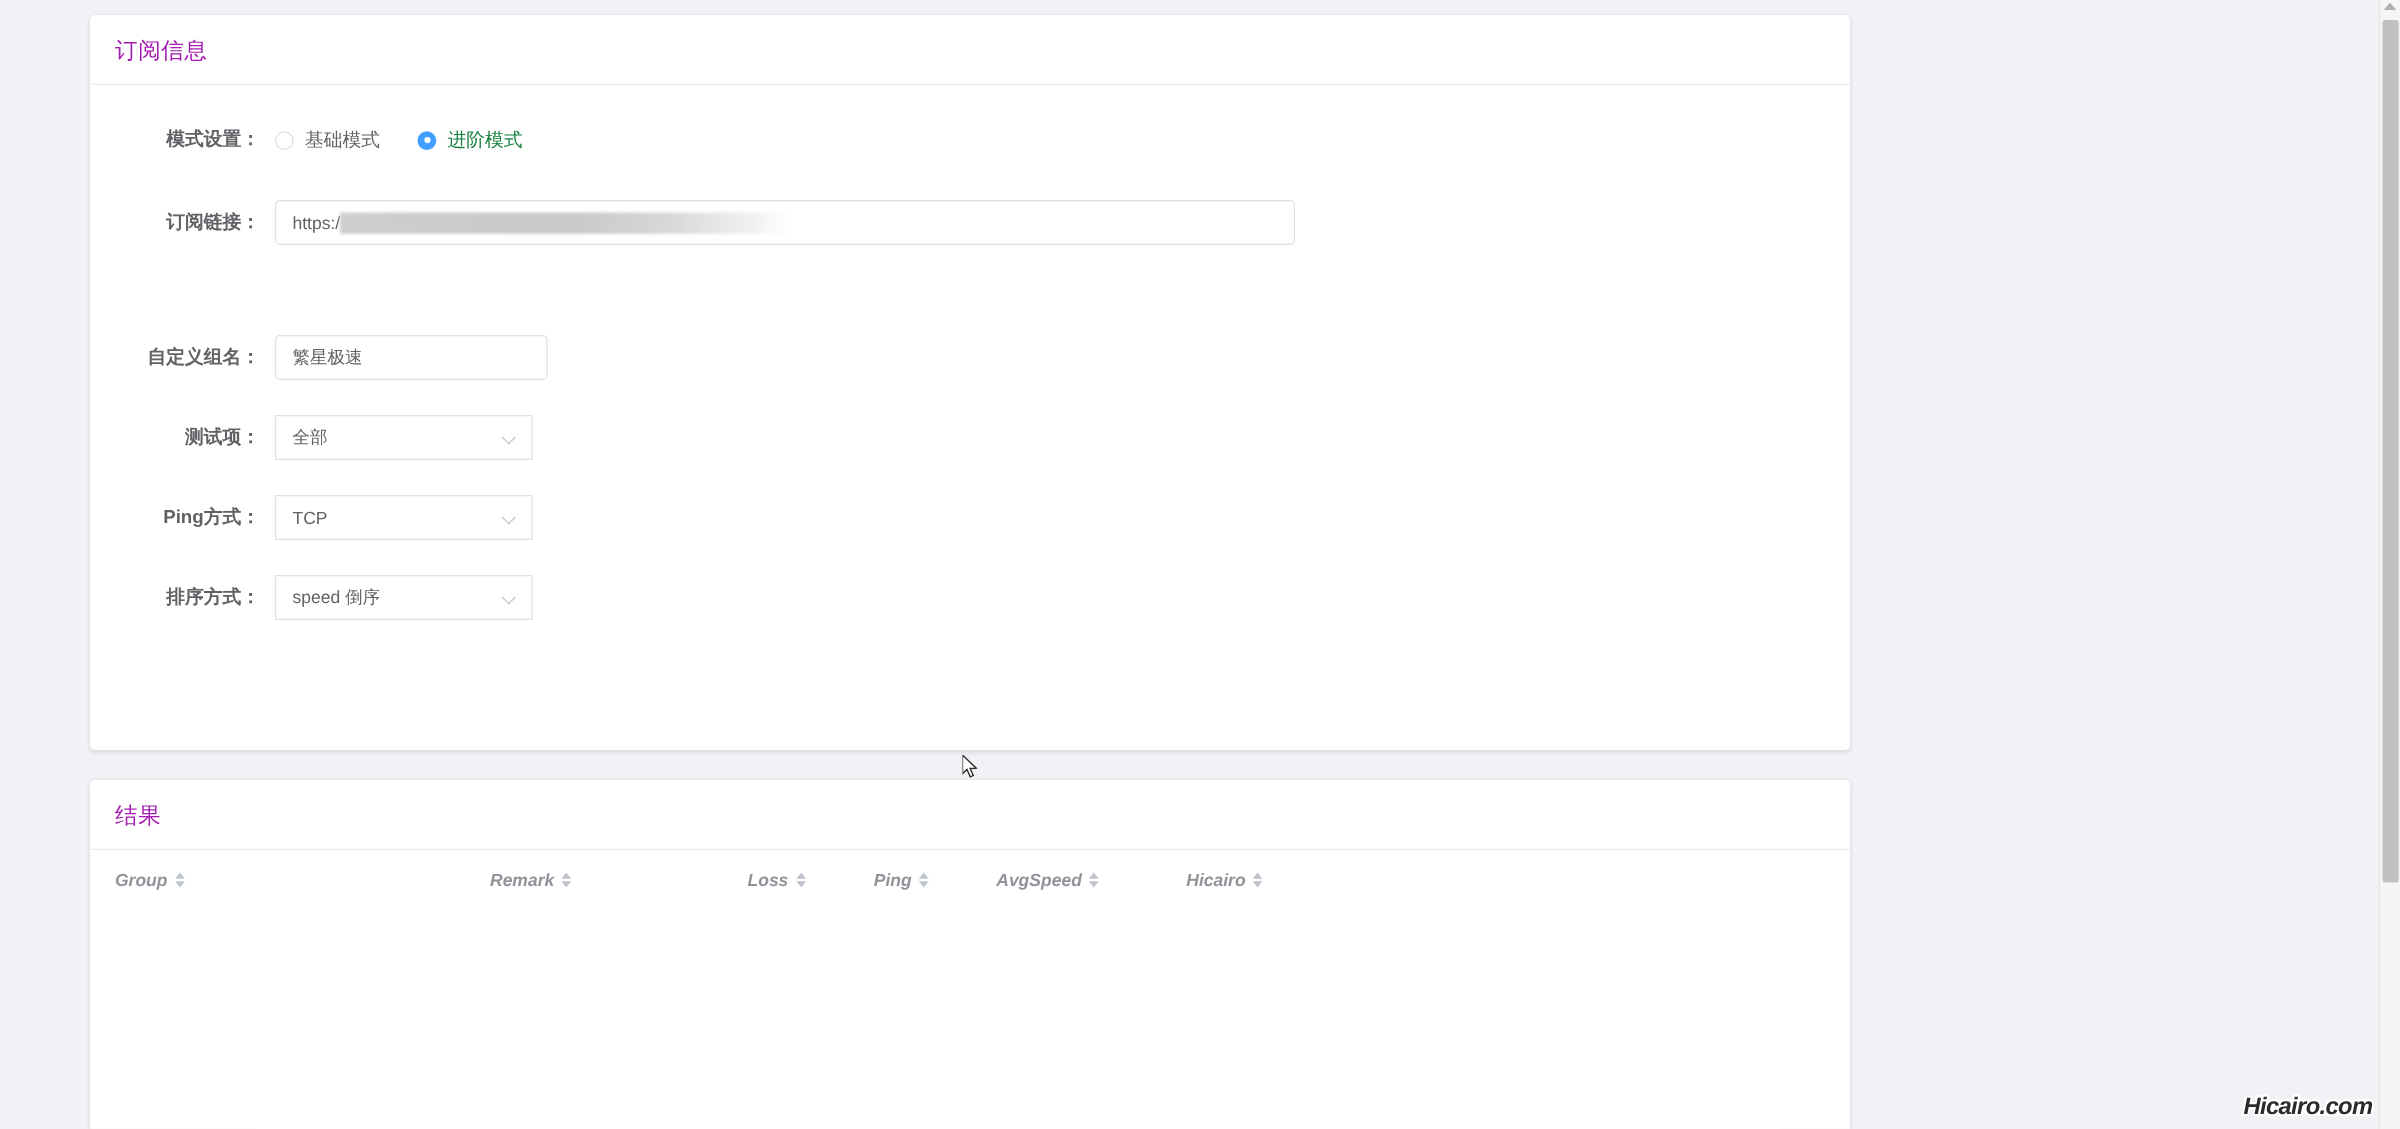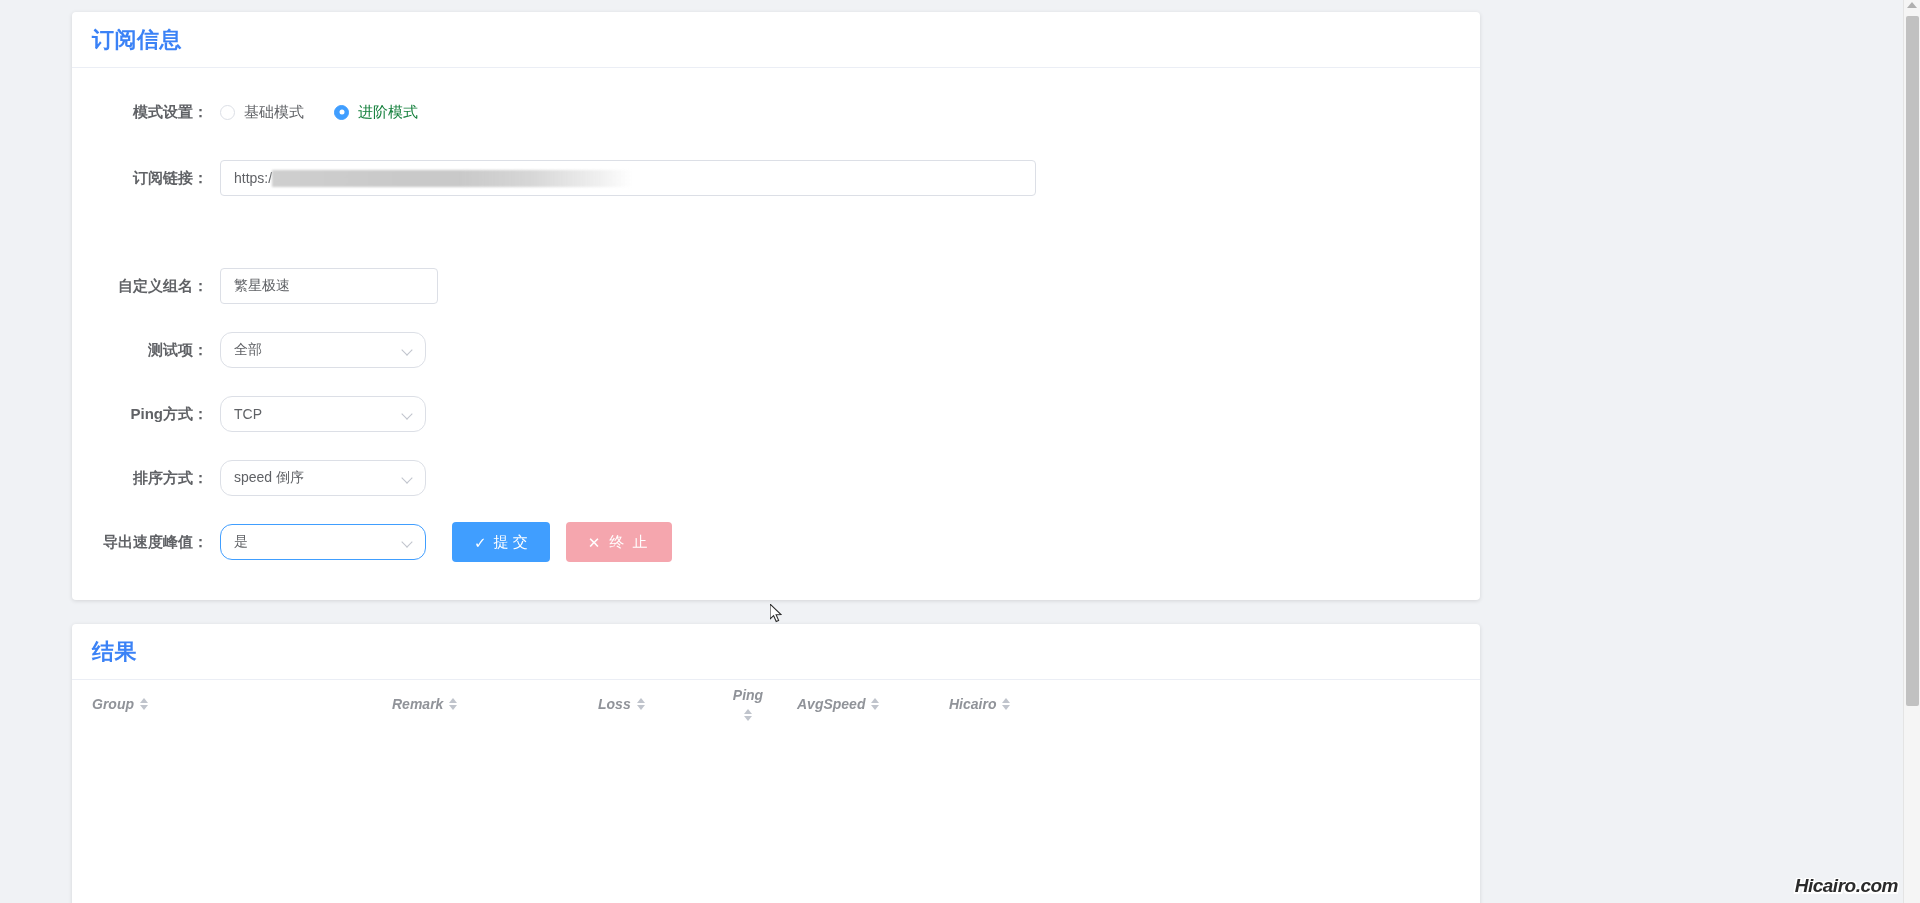--- a/index.html
+++ b/index.html
@@ -38,21 +38,21 @@
   #card-subscription { left: 72px; top: 12px; width: 1408px; height: 588px; }
   #card-results     { left: 72px; top: 624px; width: 1408px; height: 300px; }
 
   .card-head {
     height: 56px;
     border-bottom: 1px solid #ebeef5;
     display: flex; align-items: center;
     padding-left: 20px;
   }
   .card-title {
-    font-size: 22px; color: #3b82f6; font-weight: 700; letter-spacing: 0.5px;
+    font-size: 18px; color: #a21caf; font-weight: 400; letter-spacing: 0.5px;
   }
   .card-body { padding: 24px 20px 10px 20px; }
 
   
   .form-row {
     display: flex; align-items: center;
     height: 40px;
     margin-bottom: 24px;
   }
   .form-label {
@@ -106,21 +106,21 @@
     background: linear-gradient(90deg,
         #cfcfcf 0%, #c9c9c9 38%, #c9c9c9 52%,
         rgba(201,201,201,0.75) 72%, rgba(201,201,201,0.25) 92%,
         rgba(201,201,201,0) 100%);
     filter: blur(1.2px);
   }
 
   
   .select {
     height: 36px; width: 206px;
-    border: 1px solid #dcdfe6; border-radius: 12px; background: #fff;
+    border: 1px solid #dcdfe6; border-radius: 0; background: #fff;
     display: flex; align-items: center; justify-content: space-between;
     padding: 0 11px 0 13px;
     font-size: 14px; color: #606266;
     cursor: pointer;
   }
   .select.focused { border-color: #409eff; }
   .chev {
     width: 12px; height: 12px; position: relative; flex: 0 0 12px;
   }
   .chev::before {
@@ -249,37 +249,20 @@
       <div class="form-row">
         <div class="form-label">排序方式：</div>
         <div class="form-control">
           <div class="select">
             <span>speed 倒序</span>
             <span class="chev"></span>
           </div>
         </div>
       </div>
 
-      <div class="form-row">
-        <div class="form-label">导出速度峰值：</div>
-        <div class="form-control">
-          <div class="select focused">
-            <span>是</span>
-            <span class="chev"></span>
-          </div>
-          <button class="btn" id="btn-submit">
-            <span class="glyph">✓</span>
-            <span>提 交</span>
-          </button>
-          <button class="btn" id="btn-stop">
-            <span class="glyph">✕</span>
-            <span>终 止</span>
-          </button>
-        </div>
-      </div>
 
     </div>
   </div>
 
   <div class="card" id="card-results">
     <div class="card-head">
       <span class="card-title">结果</span>
     </div>
 
     <div class="table-head">
@@ -297,21 +280,21 @@
             <i class="down"></i>
           </span>
       </div>
       <div class="th" style="width:101px;">
         <span>Loss</span>
         <span class="caret">
             <i class="up"></i>
             <i class="down"></i>
           </span>
       </div>
-      <div class="th" style="width:98px;flex-direction:column;">
+      <div class="th" style="width:98px;">
         <span>Ping</span>
         <span class="caret">
             <i class="up"></i>
             <i class="down"></i>
           </span>
       </div>
       <div class="th" style="width:152px;">
         <span>AvgSpeed</span>
         <span class="caret">
             <i class="up"></i>

